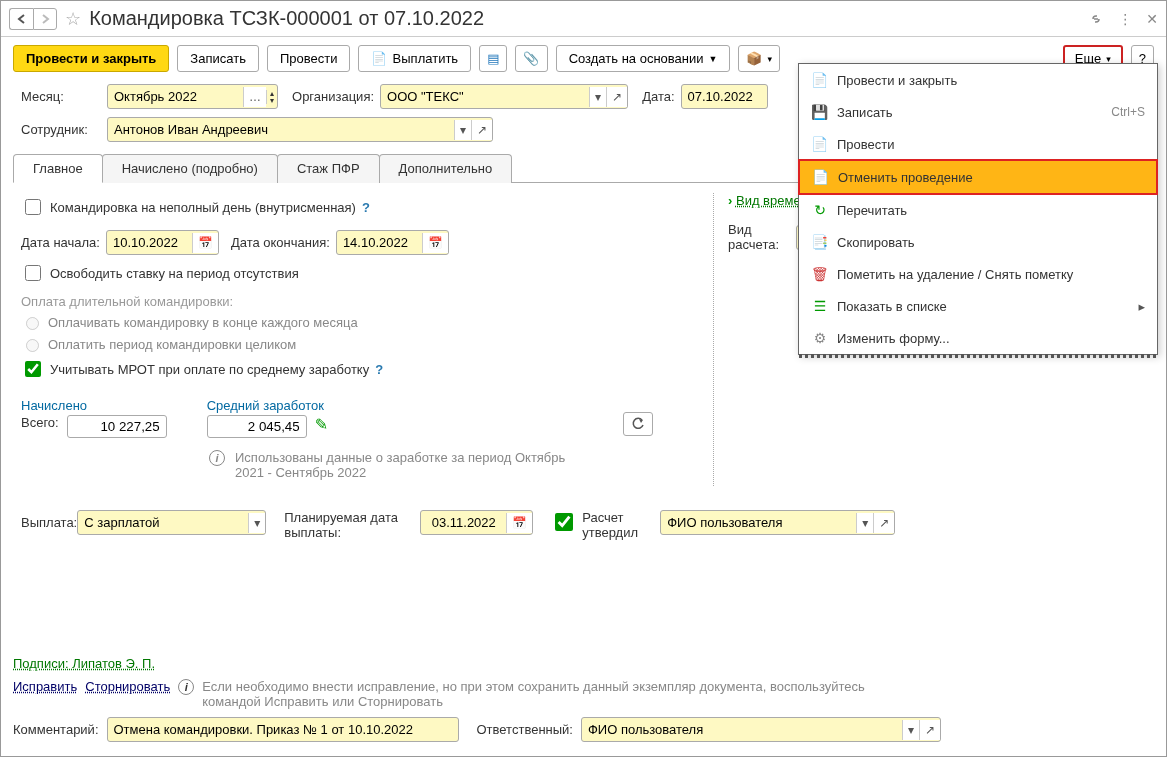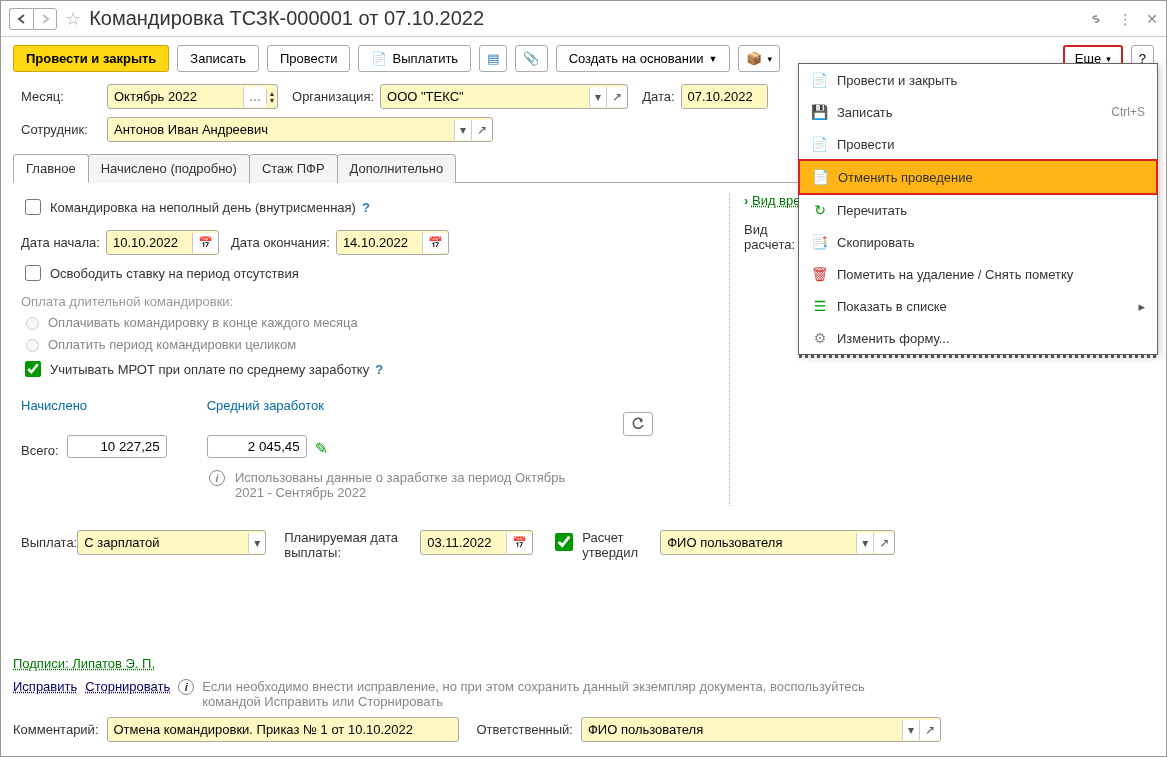--- a/index.html
+++ b/index.html
@@ -24,39 +24,39 @@
   
   .form-row { display: flex; align-items: center; padding: 4px 20px; gap: 6px; }
   .label { min-width: 80px; }
   .input-wrap { display: inline-flex; border: 1px solid #aaa; border-radius: 3px; background: #fef9c3; align-items: center; }
   .input-wrap input { border: none; padding: 4px 6px; font-size: 13px; outline: none; background: transparent; }
   .input-btn { border: none; border-left: 1px solid #ccc; background: #fff; padding: 3px 5px; cursor: pointer; font-size: 12px; color: #555; }
   .spinner { display: flex; flex-direction: column; }
   .spinner span { font-size: 8px; line-height: 7px; padding: 0 3px; cursor: pointer; }
   
   .tabs { display: flex; padding: 8px 12px 0 12px; }
-  .tab { border: 1px solid #aaa; padding: 6px 12px; cursor: pointer; background: #f5f5f5; border-bottom: none; border-radius: 4px 4px 0 0; margin-right: -1px; }
+  .tab { border: 1px solid #aaa; padding: 6px 19px; cursor: pointer; background: #f5f5f5; border-bottom: none; border-radius: 4px 4px 0 0; margin-right: -1px; }
   .tab.active { background: #fff; border-bottom: 1px solid #fff; position: relative; z-index: 2; }
   .tab-content { margin: 0 12px; border-top: 1px solid #aaa; margin-top: -1px; padding-top: 10px; }
   
   .check-row { display: flex; align-items: center; gap: 6px; padding: 3px 0 8px 8px; }
   .check-row input[type=checkbox] { width: 16px; height: 16px; }
   .radio-row { display: flex; align-items: center; gap: 6px; padding: 3px 0 3px 8px; color: #888; }
   .help-icon { color: #2a7ab0; font-weight: bold; cursor: pointer; }
   
-  .two-col { display: flex; gap: 56px; }
+  .two-col { display: flex; gap: 40px; }
   .left-col { flex: 1; max-width: 660px; }
   .right-col { border-left: 1px dotted #aaa; padding-left: 14px; width: 120px; }
   
   .green-arrow { color: #090; font-weight: bold; }
   
   .calc-block { display: flex; gap: 40px; padding: 10px 0 6px 8px; }
   .calc-col { }
   .calc-title { color: #0369a1; padding-bottom: 2px; }
-  .calc-row { display: flex; align-items: flex-end; gap: 8px; margin-top: 20px; }
+  .calc-row { display: flex; align-items: flex-start; gap: 8px; }
   .calc-input { border: 1px solid #aaa; border-radius: 3px; padding: 3px 6px; text-align: right; width: 100px; }
   .pencil { color: #090; cursor: pointer; font-size:16px; }
   .refresh-btn { border:1px solid #aaa; border-radius:3px; padding:4px 7px; background:#fff; cursor:pointer; }
   
   .info-row { display: flex; gap: 10px; padding: 6px 0 6px 196px; color: #888; align-items:flex-start; }
   .info-icon { border: 1px solid #888; border-radius: 50%; width: 16px; height: 16px; display: inline-flex; align-items: center; justify-content: center; font-size: 11px; font-style: italic; font-weight:bold; }
   
   .link { color: #006; text-decoration: underline dotted; cursor: pointer; }
   .link-green { color: #070; text-decoration: underline dotted; cursor:pointer; }
   
@@ -261,21 +261,21 @@
       <div style="display:flex;align-items:center;">
         <span>Выплата:</span>
         <span class="input-wrap">
           <input style="width: 170px;" value="С зарплатой">
           <button class="input-btn">▾</button>
         </span>
       </div>
       <div style="display:flex;align-items:flex-start;gap:6px">
         <span style="width:130px">Планируемая дата выплаты:</span>
         <span class="input-wrap">
-          <input style="width: 85px;" value="03.11.2022">
+          <input style="width: 85px; text-align: center;" value="03.11.2022">
           <button class="input-btn">📅</button>
         </span>
       </div>
       <div style="display:flex;align-items:flex-start;gap:6px">
         <input type="checkbox" checked="" class="chk-green" style="width: 18px; height: 18px; border: 1px solid rgb(0, 153, 0);">
         <span style="width:60px">Расчет утвердил</span>
       </div>
       <span class="input-wrap">
         <input style="width: 195px;" value="ФИО пользователя">
         <button class="input-btn">▾</button>

